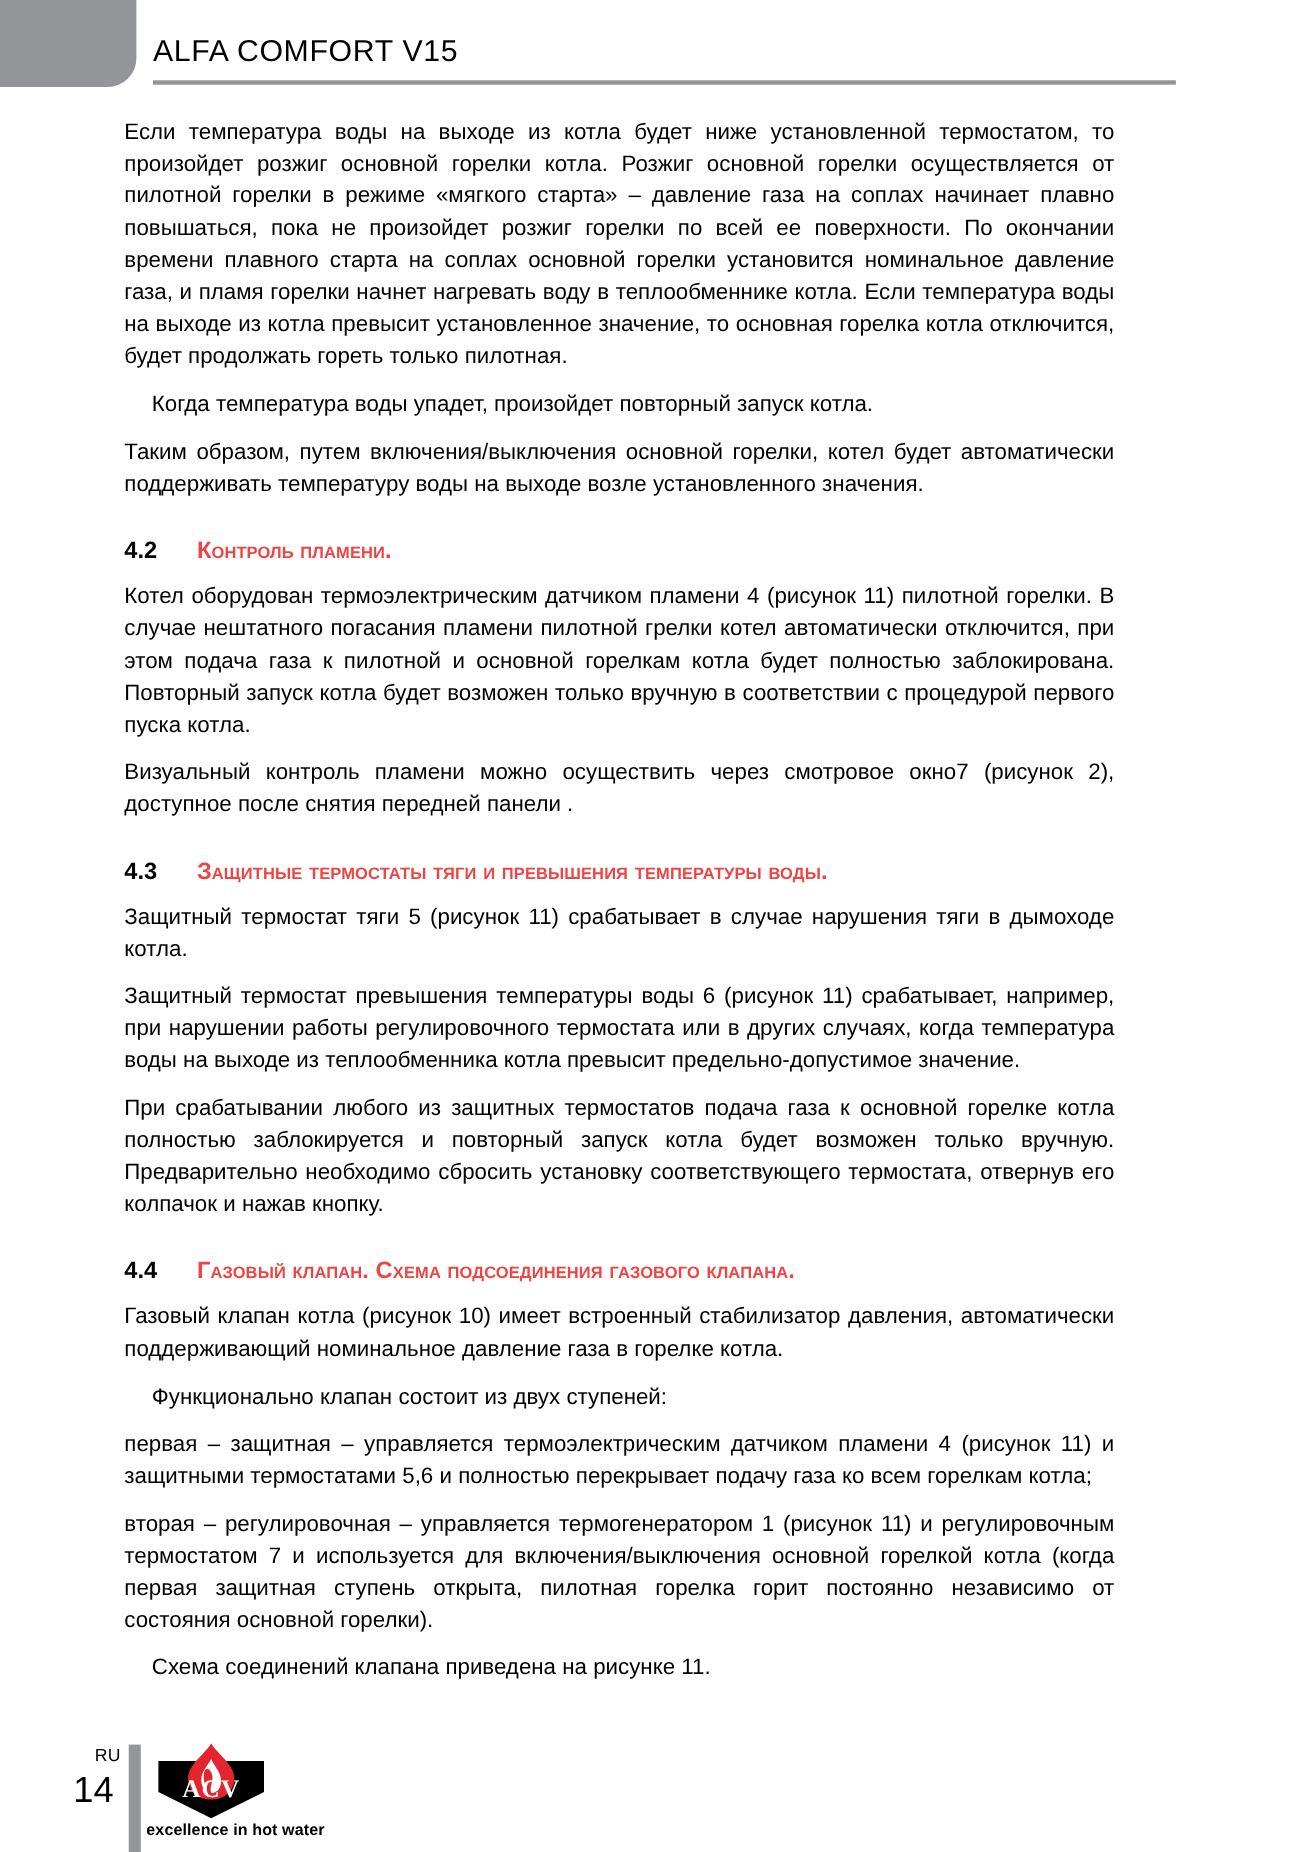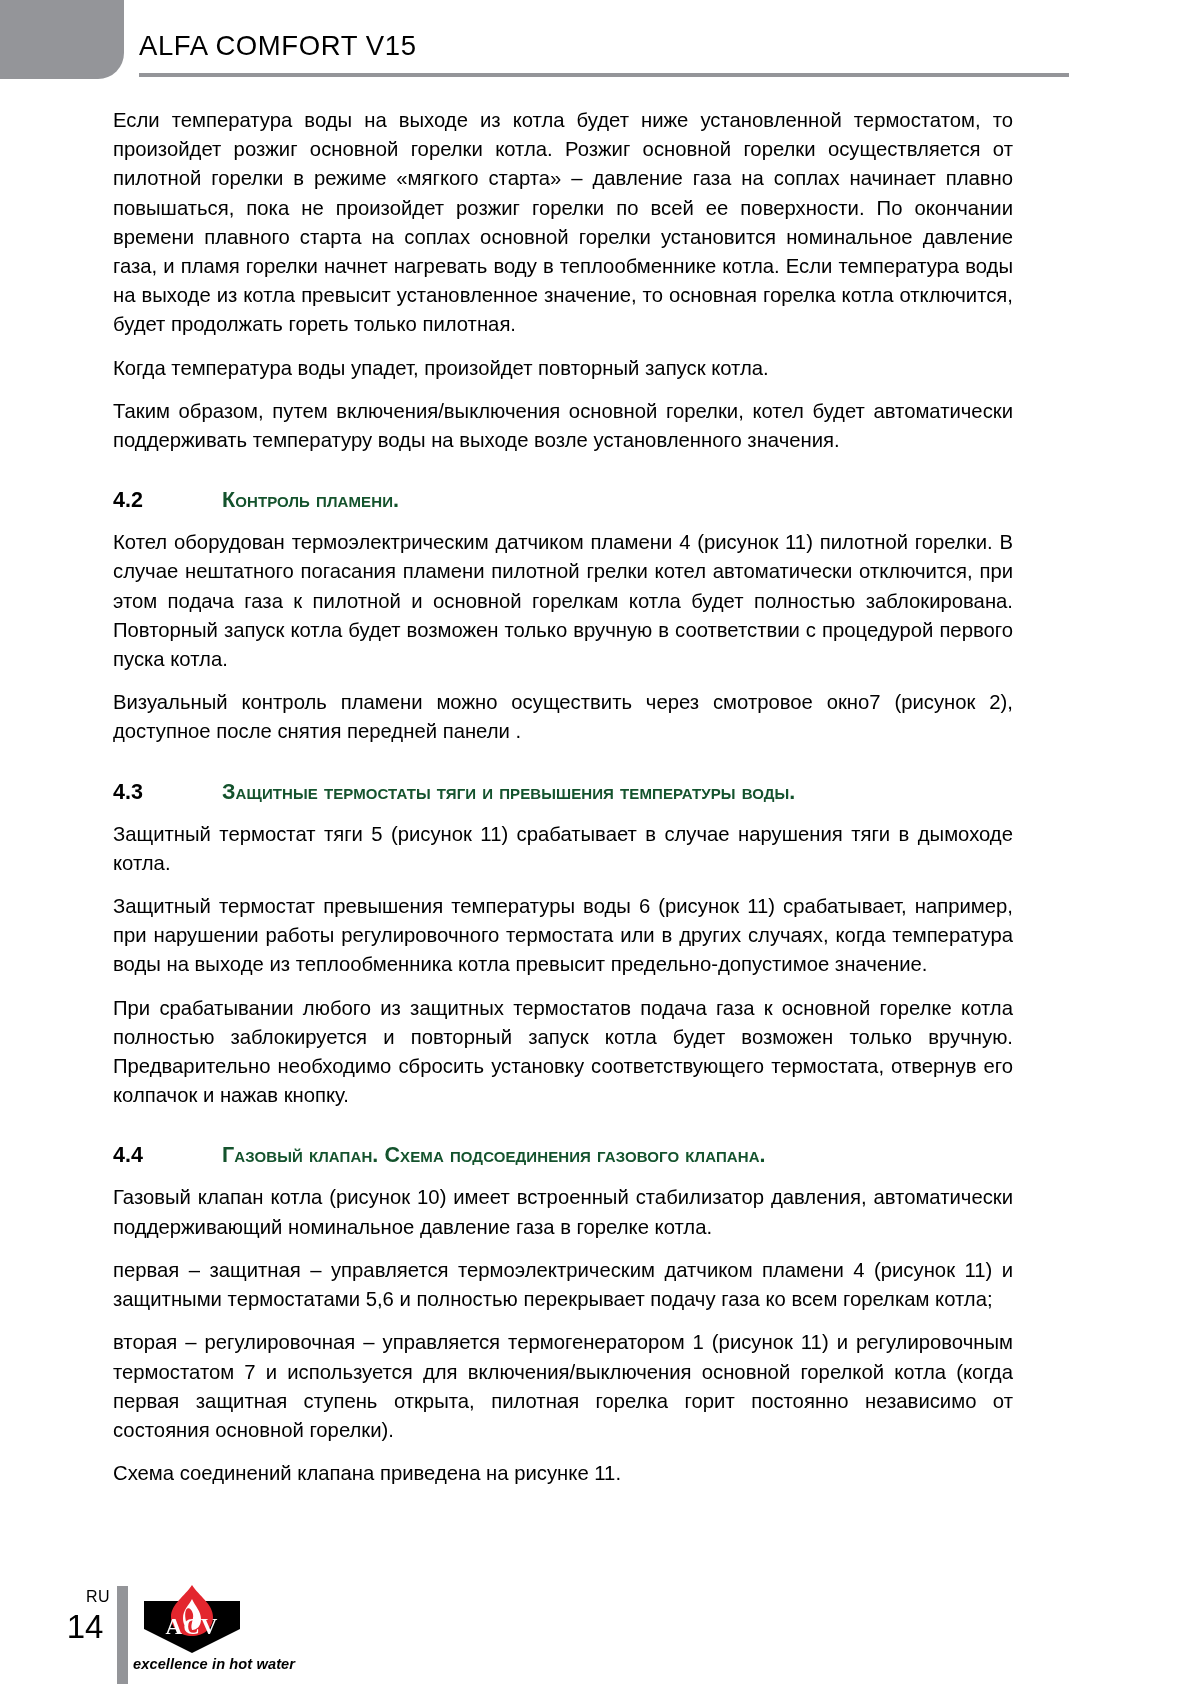--- a/index.html
+++ b/index.html
@@ -60,42 +60,42 @@
     text-align: justify;
     text-justify: inter-word;
     font-size: 20.3px;
     line-height: 29.2px;
     margin: 0 0 14px 0;
     color: #000000;
     hyphens: none;
   }
   .para.last-line-left {
     text-align-last: left;
+    margin-left: 25px;
   }
 
   
   .section-head {
     display: flex;
     align-items: flex-start;
     margin: 33px 0 15px 0;
   }
   .section-num {
     font-size: 21.5px;
     font-weight: bold;
     width: 66px;
     flex: 0 0 66px;
     color: #000;
   }
   .section-title {
     font-weight: bold;
     font-size: 21.5px;
     font-variant: small-caps;
     letter-spacing: 0.1px;
-    color: #14532d;
-    margin-left: 43px;
+    color: #ef4444;
   }
 
   
   .footer {
     position: absolute;
     left: 0;
     bottom: 0;
     width: 1191px;
     height: 120px;
     padding-left: 44px;
@@ -139,21 +139,20 @@
     position: absolute;
     left: 0;
     top: 0;
     width: 118px;
     height: 72px;
   }
   .logo-tag {
     position: absolute;
     left: 0;
     top: 72px;
-    font-style: italic;
     font-weight: bold;
     font-size: 14.6px;
     color: #000;
     white-space: nowrap;
     letter-spacing: 0.1px;
   }
 </style>
 </head>
 <body>
 
@@ -182,20 +181,21 @@
     </div>
     <p class="para">Защитный термостат тяги 5 (рисунок 11) срабатывает в случае нарушения тяги в дымоходе котла.</p>
     <p class="para">Защитный термостат превышения температуры воды 6 (рисунок 11) срабатывает, например, при нарушении работы регулировочного термостата или в других случаях, когда температура воды на выходе из теплообменника котла превысит предельно-допустимое значение.</p>
     <p class="para">При срабатывании любого из защитных термостатов подача газа к основной горелке котла полностью заблокируется и повторный запуск котла будет возможен только вручную. Предварительно  необходимо сбросить установку соответствующего термостата, отвернув его колпачок и нажав кнопку.</p>
 
     <div class="section-head">
       <span class="section-num">4.4</span>
       <span class="section-title">Газовый клапан. Схема подсоединения газового клапана.</span>
     </div>
     <p class="para">Газовый клапан котла (рисунок 10) имеет встроенный стабилизатор давления, автоматически поддерживающий номинальное давление газа в горелке котла.</p>
+    <p class="para last-line-left">Функционально клапан состоит из двух ступеней:</p>
     <p class="para">первая – защитная – управляется термоэлектрическим датчиком пламени 4 (рисунок 11) и защитными термостатами 5,6 и полностью перекрывает подачу газа ко всем горелкам котла;</p>
     <p class="para">вторая – регулировочная – управляется термогенератором 1 (рисунок 11) и регулировочным термостатом 7 и используется для включения/выключения основной горелкой котла (когда первая защитная ступень открыта, пилотная горелка горит постоянно независимо от состояния основной горелки).</p>
     <p class="para last-line-left">Схема соединений клапана приведена на рисунке 11.</p>
 
   </div>
 
   <div class="footer">
     <div class="footer-lang">RU</div>
     <div class="footer-pagenum">14</div>
     <div class="footer-bar"></div>

